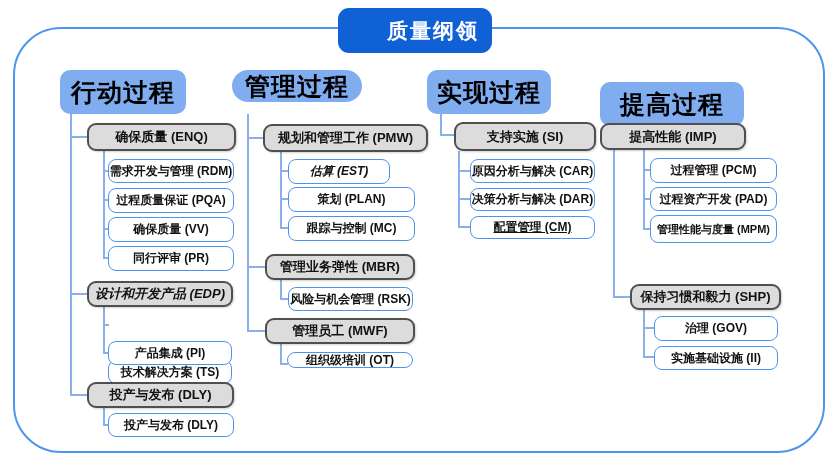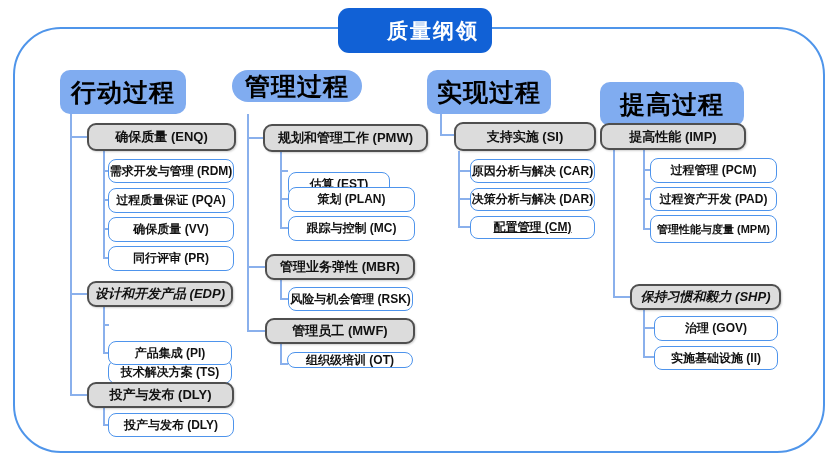--- a/index.html
+++ b/index.html
@@ -101,34 +101,34 @@
   <div class="w" style="left:108px;top:188px;width:126px;height:25px;">过程质量保证 (PQA)</div>
   <div class="w" style="left:108px;top:217px;width:126px;height:25px;">确保质量 (VV)</div>
   <div class="w" style="left:108px;top:246px;width:126px;height:25px;">同行评审 (PR)</div>
   <div class="g" style="left:87px;top:281px;width:146px;height:26px;font-style:italic;">设计和开发产品 (EDP)</div>
   <div class="w" style="left:108px;top:313px;width:124px;height:24px;margin-top:47px;">技术解决方案 (TS)</div>
   <div class="w" style="left:108px;top:341px;width:124px;height:24px;">产品集成 (PI)</div>
   <div class="g" style="left:87px;top:382px;width:147px;height:26px;">投产与发布 (DLY)</div>
   <div class="w" style="left:108px;top:413px;width:126px;height:24px;">投产与发布 (DLY)</div>
 
   <div class="g" style="left:263px;top:124px;width:165px;height:28px;">规划和管理工作 (PMW)</div>
-  <div class="w" style="left:288px;top:172px;width:102px;height:25px;">估算 (EST)</div>
+  <div class="w" style="left:288px;top:159px;width:102px;height:25px;font-style:italic;">估算 (EST)</div>
   <div class="w" style="left:288px;top:187px;width:127px;height:25px;">策划 (PLAN)</div>
   <div class="w" style="left:288px;top:216px;width:127px;height:25px;">跟踪与控制 (MC)</div>
   <div class="g" style="left:265px;top:254px;width:150px;height:26px;">管理业务弹性 (MBR)</div>
   <div class="w" style="left:288px;top:287px;width:125px;height:24px;">风险与机会管理 (RSK)</div>
   <div class="g" style="left:265px;top:318px;width:150px;height:26px;">管理员工 (MWF)</div>
   <div class="w" style="left:287px;top:352px;width:126px;height:16px;">组织级培训 (OT)</div>
 
   <div class="g" style="left:454px;top:122px;width:142px;height:29px;">支持实施 (SI)</div>
   <div class="w" style="left:470px;top:159px;width:125px;height:24px;">原因分析与解决 (CAR)</div>
   <div class="w" style="left:470px;top:188px;width:125px;height:23px;">决策分析与解决 (DAR)</div>
   <div class="w" style="left:470px;top:216px;width:125px;height:23px;text-decoration:underline;">配置管理 (CM)</div>
 
   <div class="g" style="left:600px;top:123px;width:146px;height:27px;">提高性能 (IMP)</div>
   <div class="w" style="left:650px;top:158px;width:127px;height:25px;">过程管理 (PCM)</div>
   <div class="w" style="left:650px;top:187px;width:127px;height:24px;">过程资产开发 (PAD)</div>
   <div class="w wrap" style="left:650px;top:215px;width:127px;height:28px;">管理性能与度量 (MPM)</div>
-  <div class="g" style="left:630px;top:284px;width:151px;height:26px;font-style:italic;">保持习惯和毅力 (SHP)</div>
+  <div class="g" style="left:630px;top:284px;width:151px;height:26px;">保持习惯和毅力 (SHP)</div>
   <div class="w" style="left:654px;top:316px;width:124px;height:25px;">治理 (GOV)</div>
   <div class="w" style="left:654px;top:346px;width:124px;height:24px;">实施基础设施 (II)</div>
 
 </div>
 
 </body></html>

